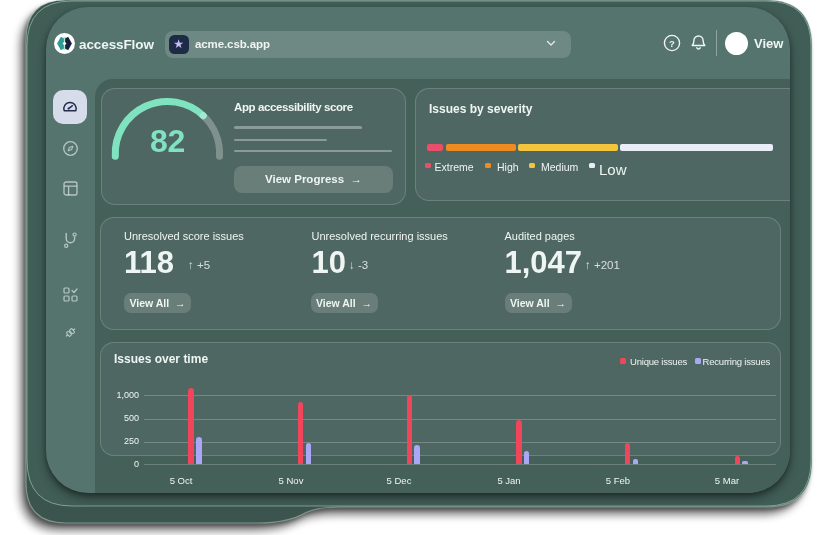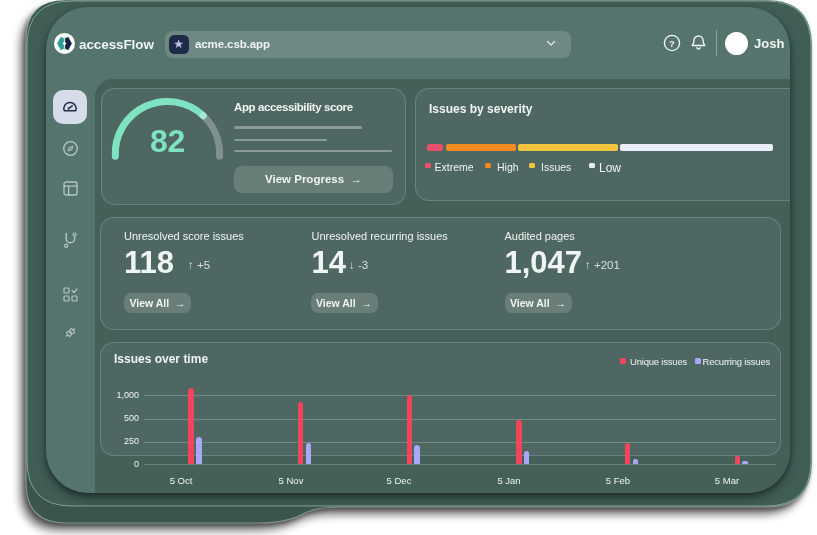--- a/index.html
+++ b/index.html
@@ -61,21 +61,21 @@
       </svg>
 
       <svg class="abs" style="left:644px;top:27px;" width="17" height="18" viewBox="0 0 17 18">
         <path d="M 8.5,2 a 4.6,4.6 0 0 1 4.6,4.6 c 0,3 1.1,4.3 1.7,4.9 H 2.2 c 0.6,-0.6 1.7,-1.9 1.7,-4.9 A 4.6,4.6 0 0 1 8.5,2 Z" fill="none" stroke="rgba(255,255,255,0.92)" stroke-width="1.4" stroke-linejoin="round"></path>
         <path d="M 6.8,13.8 a 1.8,1.8 0 0 0 3.4,0" fill="none" stroke="rgba(255,255,255,0.92)" stroke-width="1.4" stroke-linecap="round"></path>
       </svg>
 
       <div class="abs" style="left:670px;top:23px;width:1px;height:26px;background:rgba(255,255,255,0.35);"></div>
 
       <div class="abs" style="left:679px;top:24.5px;width:23px;height:23px;border-radius:50%;background:#ffffff;"></div>
-      <div class="abs wt" style="left:708px;top:28.5px;font-size:13px;font-weight:700;">Josh</div>
+      <div class="abs wt" style="left:708px;top:28.5px;font-size:13px;font-weight:700;">View</div>
     </div>
 
     <div class="abs" id="sidebar" style="left:0;top:72px;width:49px;height:414px;">
       <div class="abs" style="left:7px;top:11px;width:34px;height:34px;background:#d7dcea;border-radius:10px;"></div>
       <svg class="abs" style="left:15px;top:19px;" width="18" height="18" viewBox="0 0 18 18">
         <path d="M 3.2,12.8 a 6.2,6.2 0 1 1 11.6,0 Z" fill="none" stroke="#232e4e" stroke-width="1.5" stroke-linejoin="round"></path>
         <path d="M 8,10.3 l 3.4,-2.6" stroke="#232e4e" stroke-width="1.5" stroke-linecap="round"></path>
         <circle cx="7.6" cy="10.6" r="1.1" fill="#232e4e"></circle>
       </svg>
 
@@ -130,33 +130,33 @@
         <div class="abs wt" style="left:13px;top:12.5px;font-size:12px;font-weight:700;">Issues by severity</div>
         <div class="abs" style="left:11px;top:55px;width:15.5px;height:7px;background:#e8506a;border-radius:2px;"></div>
         <div class="abs" style="left:29.5px;top:55px;width:70px;height:7px;background:#f08b21;border-radius:2px;"></div>
         <div class="abs" style="left:101.5px;top:55px;width:100px;height:7px;background:#f2c53d;border-radius:2px;"></div>
         <div class="abs" style="left:203.5px;top:55px;width:153px;height:7px;background:#e9edf8;border-radius:2px;"></div>
         <div class="abs" style="left:9.0px;top:73.5px;width:5.5px;height:5.5px;background:#e8506a;border-radius:1.5px;"></div>
         <div class="abs wt" style="left:18.5px;top:72px;font-size:10.5px;">Extreme</div>
         <div class="abs" style="left:69.0px;top:73.5px;width:5.5px;height:5.5px;background:#f08b21;border-radius:1.5px;"></div>
         <div class="abs wt" style="left:81px;top:72px;font-size:10.5px;">High</div>
         <div class="abs" style="left:113.0px;top:73.5px;width:5.5px;height:5.5px;background:#f2c53d;border-radius:1.5px;"></div>
-        <div class="abs wt" style="left:125px;top:72px;font-size:10.5px;">Issues</div>
+        <div class="abs wt" style="left:125px;top:72px;font-size:10.5px;">Medium</div>
         <div class="abs" style="left:173.0px;top:73.5px;width:5.5px;height:5.5px;background:#e9edf8;border-radius:1.5px;"></div>
-        <div class="abs wt" style="left:183px;top:72px;font-size:12px;">Low</div>
+        <div class="abs wt" style="left:183px;top:72px;font-size:15px;">Low</div>
       </div>
 
       <div class="card" style="left:5px;top:138px;width:681px;height:113px;">
         <div class="abs wt" style="left:23px;top:12px;font-size:11px;">Unresolved score issues</div>
         <div class="abs wt" style="left:23px;top:27px;font-size:31px;font-weight:700;">118</div>
         <div class="abs wt" style="left:87px;top:41px;font-size:11.5px;opacity:0.85;">↑ +5</div>
         <div class="abs wt" style="left:23px;top:74.5px;width:67px;height:20.5px;background:rgba(255,255,255,0.15);border-radius:7px;font-size:10.5px;font-weight:700;text-align:center;line-height:20.5px;">View All&nbsp;&nbsp;→</div>
 
         <div class="abs wt" style="left:210.5px;top:12px;font-size:11px;">Unresolved recurring issues</div>
-        <div class="abs wt" style="left:210.5px;top:27px;font-size:31px;font-weight:700;">14</div>
+        <div class="abs wt" style="left:210.5px;top:27px;font-size:31px;font-weight:700;">10</div>
         <div class="abs wt" style="left:248px;top:41px;font-size:11.5px;opacity:0.85;">↓ -3</div>
         <div class="abs wt" style="left:209.5px;top:74.5px;width:67px;height:20.5px;background:rgba(255,255,255,0.15);border-radius:7px;font-size:10.5px;font-weight:700;text-align:center;line-height:20.5px;">View All&nbsp;&nbsp;→</div>
 
         <div class="abs wt" style="left:403.5px;top:12px;font-size:11px;">Audited pages</div>
         <div class="abs wt" style="left:403.5px;top:27px;font-size:31px;font-weight:700;">1,047</div>
         <div class="abs wt" style="left:484px;top:41px;font-size:11.5px;opacity:0.85;">↑ +201</div>
         <div class="abs wt" style="left:403.5px;top:74.5px;width:67px;height:20.5px;background:rgba(255,255,255,0.15);border-radius:7px;font-size:10.5px;font-weight:700;text-align:center;line-height:20.5px;">View All&nbsp;&nbsp;→</div>
       </div>
 
       <div class="card" style="left:5px;top:263px;width:681px;height:114px;">

